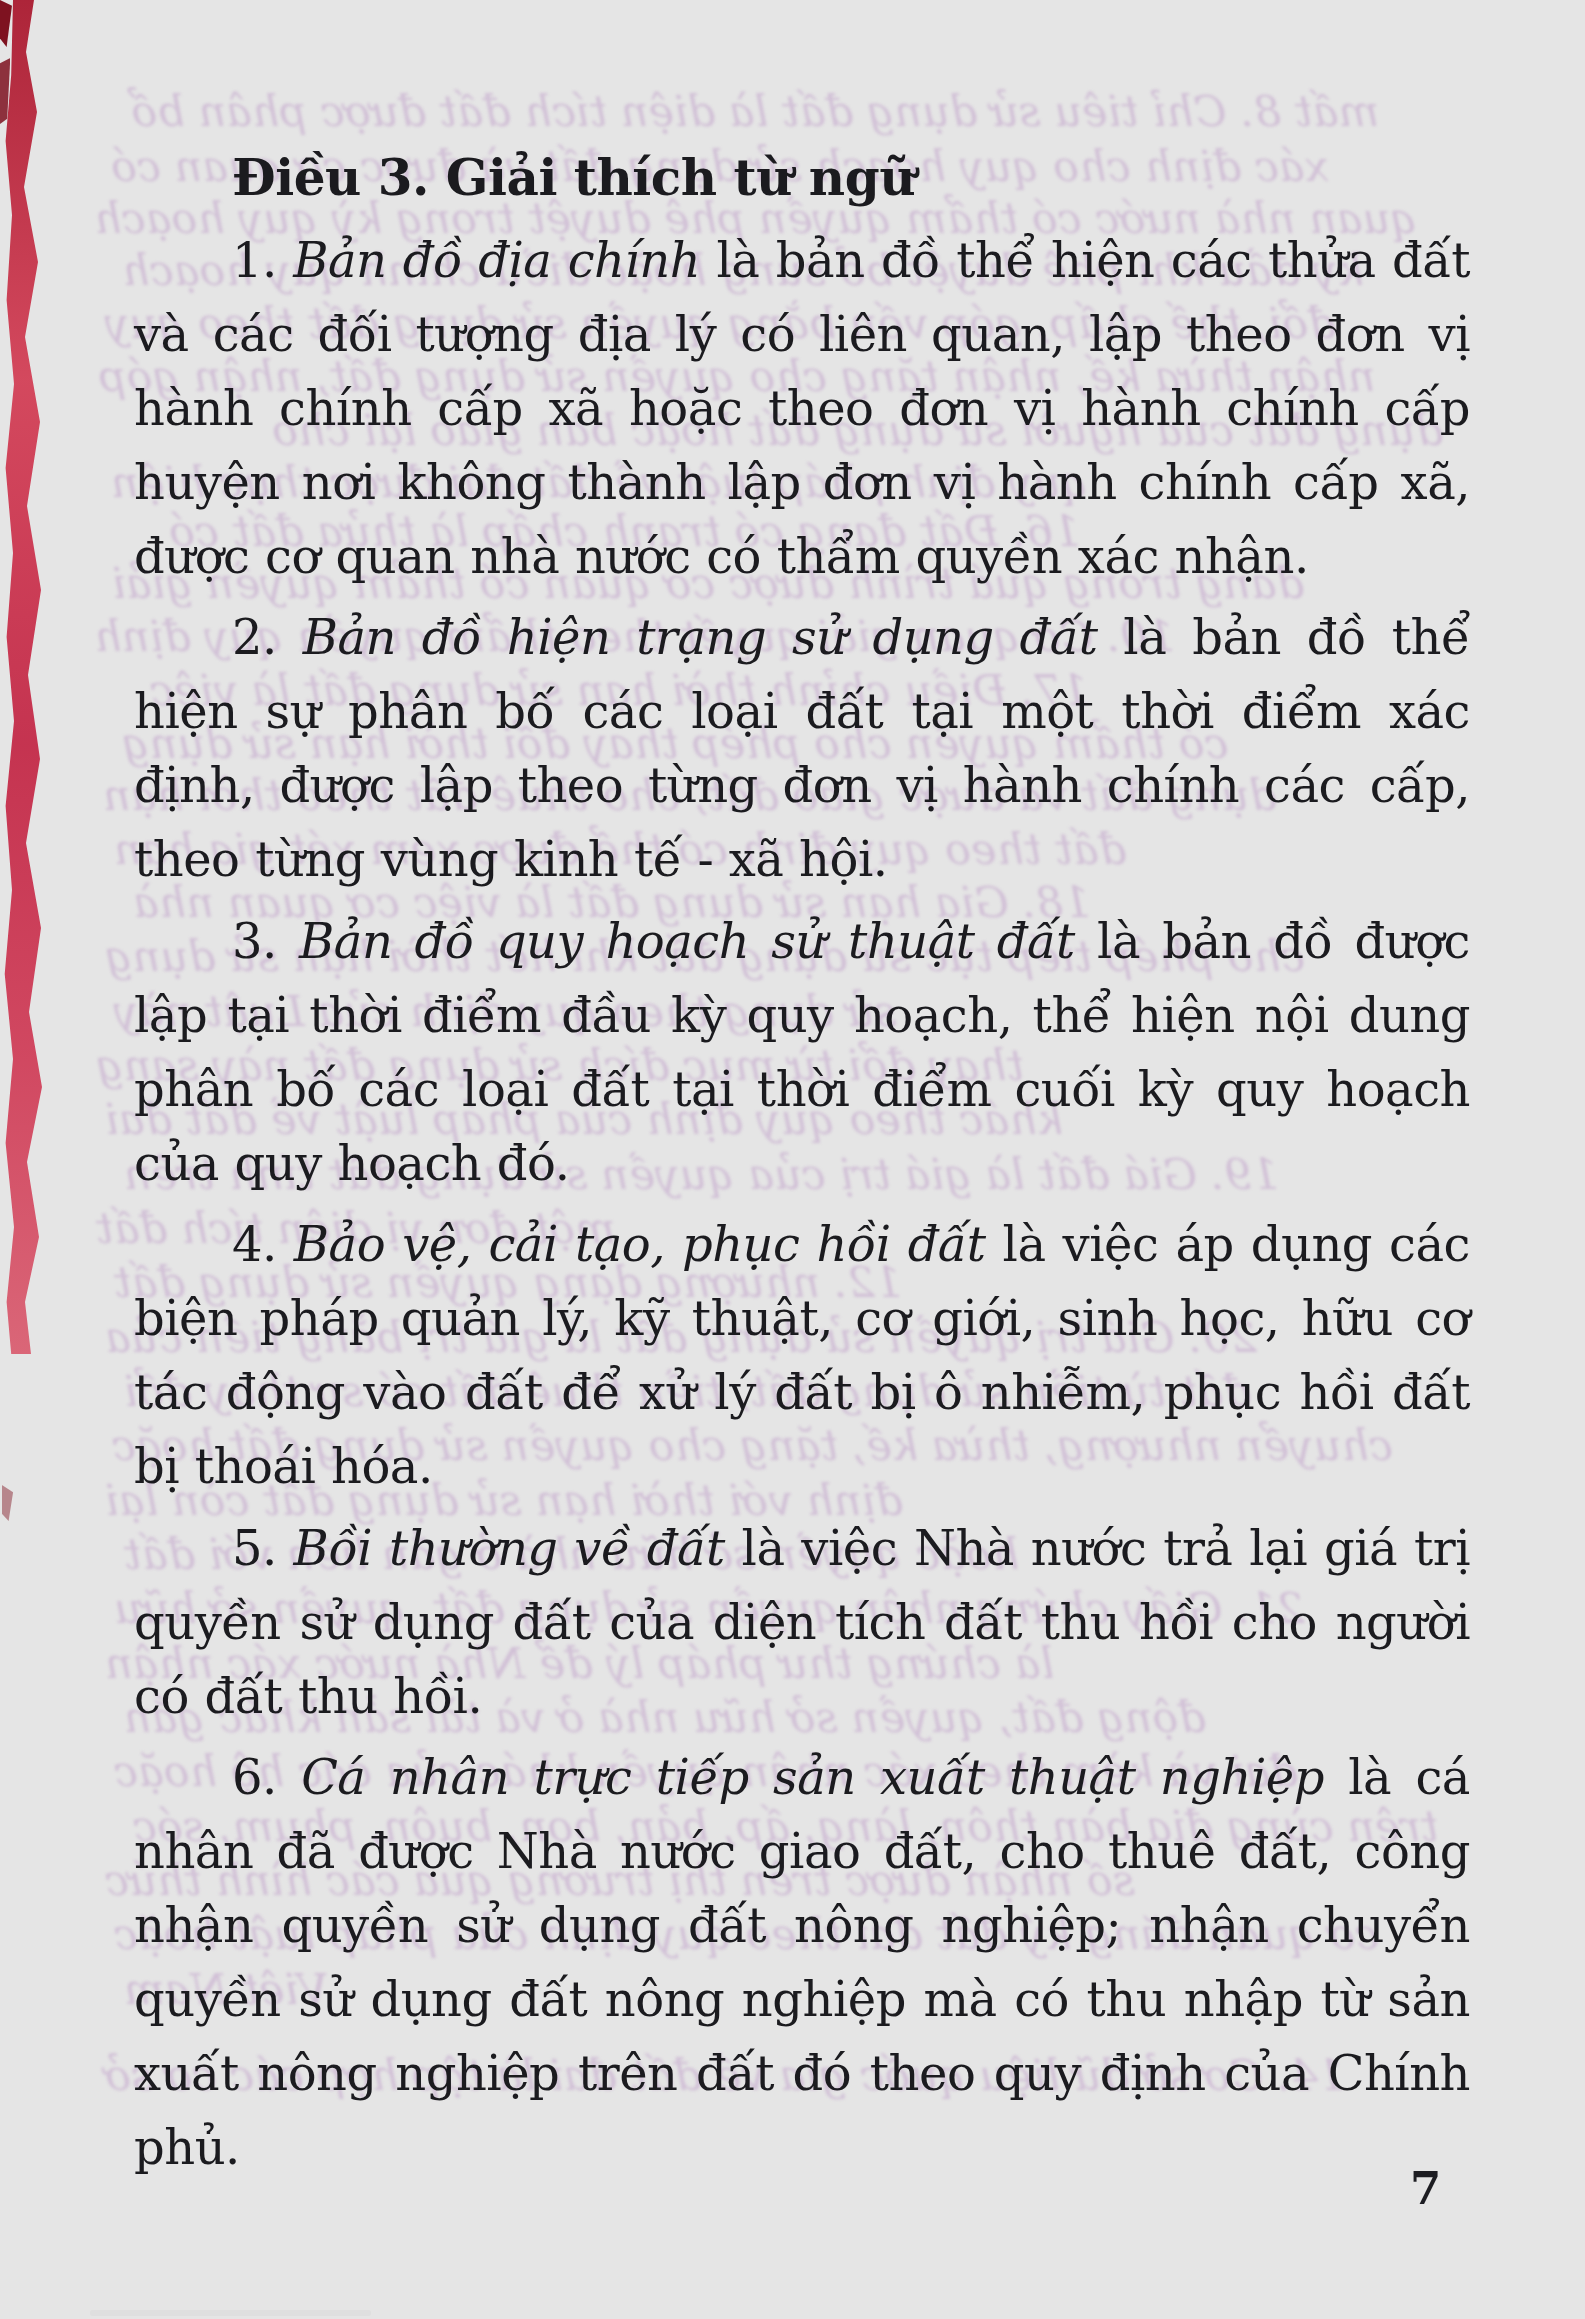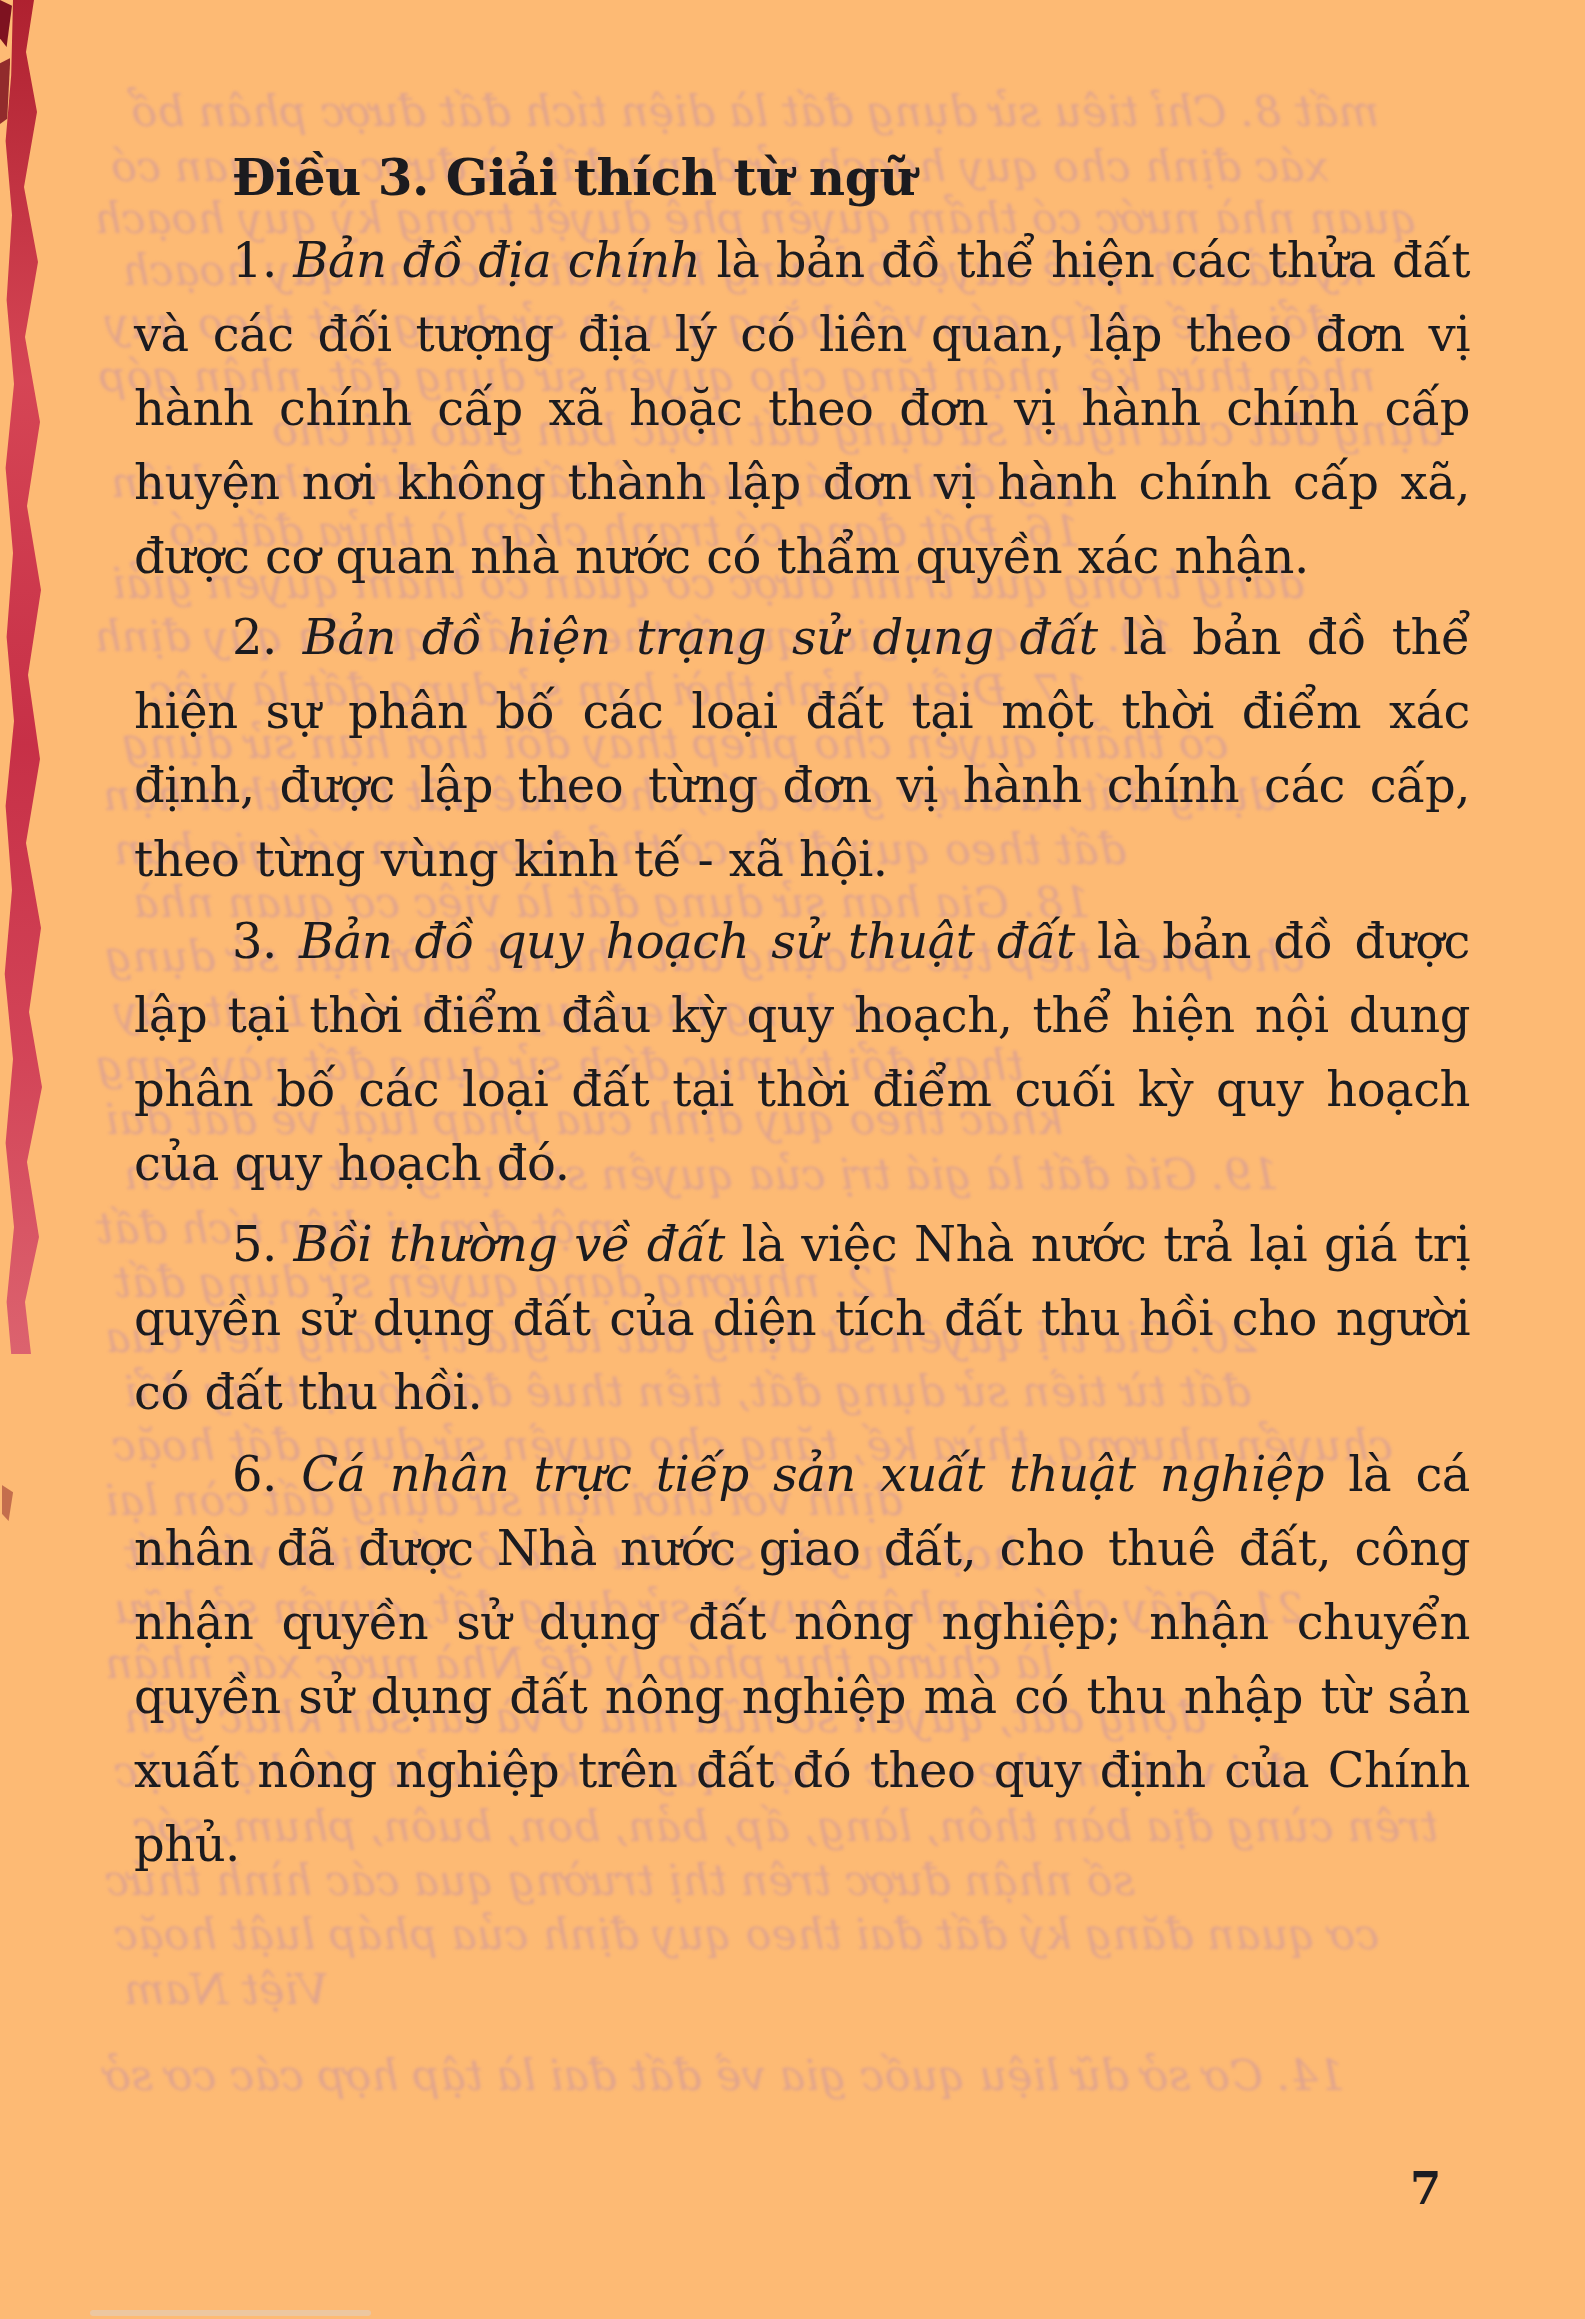--- a/index.html
+++ b/index.html
@@ -1,19 +1,19 @@
 <!DOCTYPE html>
 <html style="font-size:15px"><head>
 <meta charset="utf-8">
 <style>
   html,body{margin:0;padding:0;background:#ffffff;}
   .page{
     position:relative;
     width:1585px;height:2320px;
-    background:#fdba74;
+    background:#e5e5e5;
     overflow:hidden;
     font-family:"DejaVu Serif", serif;
   }
   
   .scan-edge{
     position:absolute;left:0;top:0;width:45px;height:1354px;
     background:linear-gradient(180deg,#a8142a 0%,#d23b52 28%,#c22443 55%,#cf3a55 78%,#d95b6e 100%);
     opacity:.92;
     clip-path:polygon(13px 0px,34px 0px,26px 52px,37px 112px,24px 187px,38px 262px,25px 337px,40px 422px,27px 506px,41px 590px,28px 675px,40px 759px,26px 843px,41px 928px,29px 1012px,42px 1087px,27px 1162px,39px 1237px,25px 1302px,31px 1354px,11.2px 1354px,6.6px 1302px,14px 1227px,5.6px 1143px,13px 1059px,4.7px 974px,12px 890px,5.6px 806px,14px 721px,6.6px 637px,13px 553px,5.6px 468px,14px 384px,6.6px 300px,12px 215px,5.6px 141px,11.2px 75px);
   }
@@ -104,20 +104,21 @@
 
   <div class="content">
     <h2 class="title">Điều 3. Giải thích từ ngữ</h2>
 
     <p class="para"><span class="num">1. </span><span class="term">Bản đồ địa chính</span><span class="rest"> là bản đồ thể hiện các thửa đất và các đối tượng địa lý có liên quan, lập theo đơn vị hành chính cấp xã hoặc theo đơn vị hành chính cấp huyện nơi không thành lập đơn vị hành chính cấp xã, được cơ quan nhà nước có thẩm quyền xác nhận.</span></p>
 
     <p class="para"><span class="num">2. </span><span class="term">Bản đồ hiện trạng sử dụng đất</span><span class="rest"> là bản đồ thể hiện sự phân bố các loại đất tại một thời điểm xác định, được lập theo từng đơn vị hành chính các cấp, theo từng vùng kinh tế - xã hội.</span></p>
 
     <p class="para"><span class="num">3. </span><span class="term">Bản đồ quy hoạch sử thuật đất</span><span class="rest"> là bản đồ được lập tại thời điểm đầu kỳ quy hoạch, thể hiện nội dung phân bố các loại đất tại thời điểm cuối kỳ quy hoạch của quy hoạch đó.</span></p>
 
+    <p class="para"><span class="num">4. </span><span class="term">Bảo vệ, cải tạo, phục hồi đất</span><span class="rest"> là việc áp dụng các biện pháp quản lý, kỹ thuật, cơ giới, sinh học, hữu cơ tác động vào đất để xử lý đất bị ô nhiễm, phục hồi đất bị thoái hóa.</span></p>
 
     <p class="para"><span class="num">5. </span><span class="term">Bồi thường về đất</span><span class="rest"> là việc Nhà nước trả lại giá trị quyền sử dụng đất của diện tích đất thu hồi cho người có đất thu hồi.</span></p>
 
     <p class="para"><span class="num">6. </span><span class="term">Cá nhân trực tiếp sản xuất thuật nghiệp</span><span class="rest"> là cá nhân đã được Nhà nước giao đất, cho thuê đất, công nhận quyền sử dụng đất nông nghiệp; nhận chuyển quyền sử dụng đất nông nghiệp mà có thu nhập từ sản xuất nông nghiệp trên đất đó theo quy định của Chính phủ.</span></p>
 
   </div>
 
   <div class="page-number">7</div>
 
 </div>

